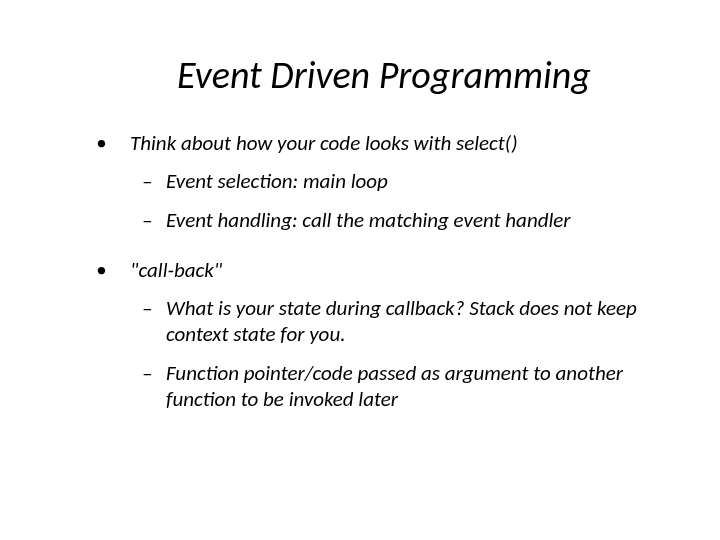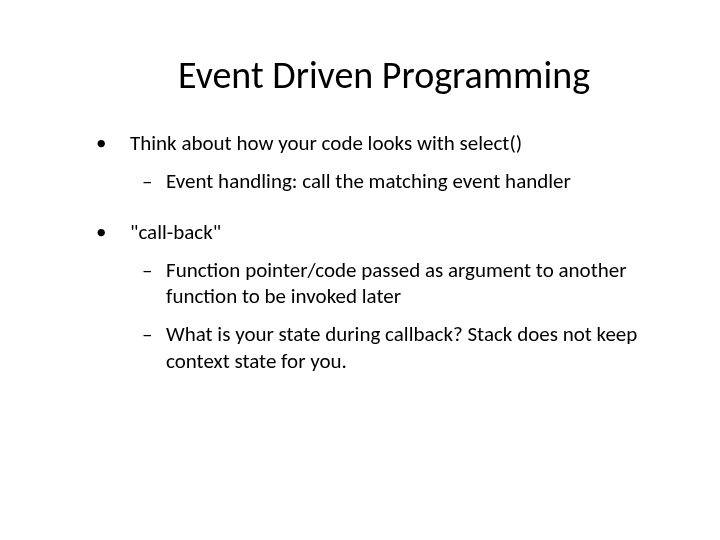--- a/index.html
+++ b/index.html
@@ -1,15 +1,15 @@
 <!DOCTYPE html>
 <html><head>
   <meta charset="utf-8">
   <style>
-    * { margin: 12px; padding: 0; box-sizing: border-box; }
+    * { margin: 12px; padding: 0; box-sizing: border-box; font-style: italic; }
     body {
       width: 720px;
       height: 540px;
       background: #fff;
       font-family: Calibri, "Segoe UI", Arial, sans-serif;
       color: #000;
       padding: 20px 40px;
       overflow: hidden;
     }
     .title {
@@ -50,24 +50,25 @@
 </head>
 <body>
 
 <h1 class="title">Event Driven Programming</h1>
 
 <ul class="bullet-list">
   <li class="bullet-item">
     <span>Think about how your code looks with select()</span>
   </li>
   <ul class="sub-list">
+    <li class="sub-item">Event selection: main loop</li>
     <li class="sub-item">Event handling: call the matching event handler</li>
   </ul>
 
 
   <li class="bullet-item">
     <span>"call-back"</span>
   </li>
   <ul class="sub-list">
+    <li class="sub-item">What is your state during callback? Stack does not keep context state for you.</li>
     <li class="sub-item">Function pointer/code passed as argument to another function to be invoked later</li>
-    <li class="sub-item">What is your state during callback? Stack does not keep context state for you.</li>
   </ul>
 </ul>
 
 </body></html>

